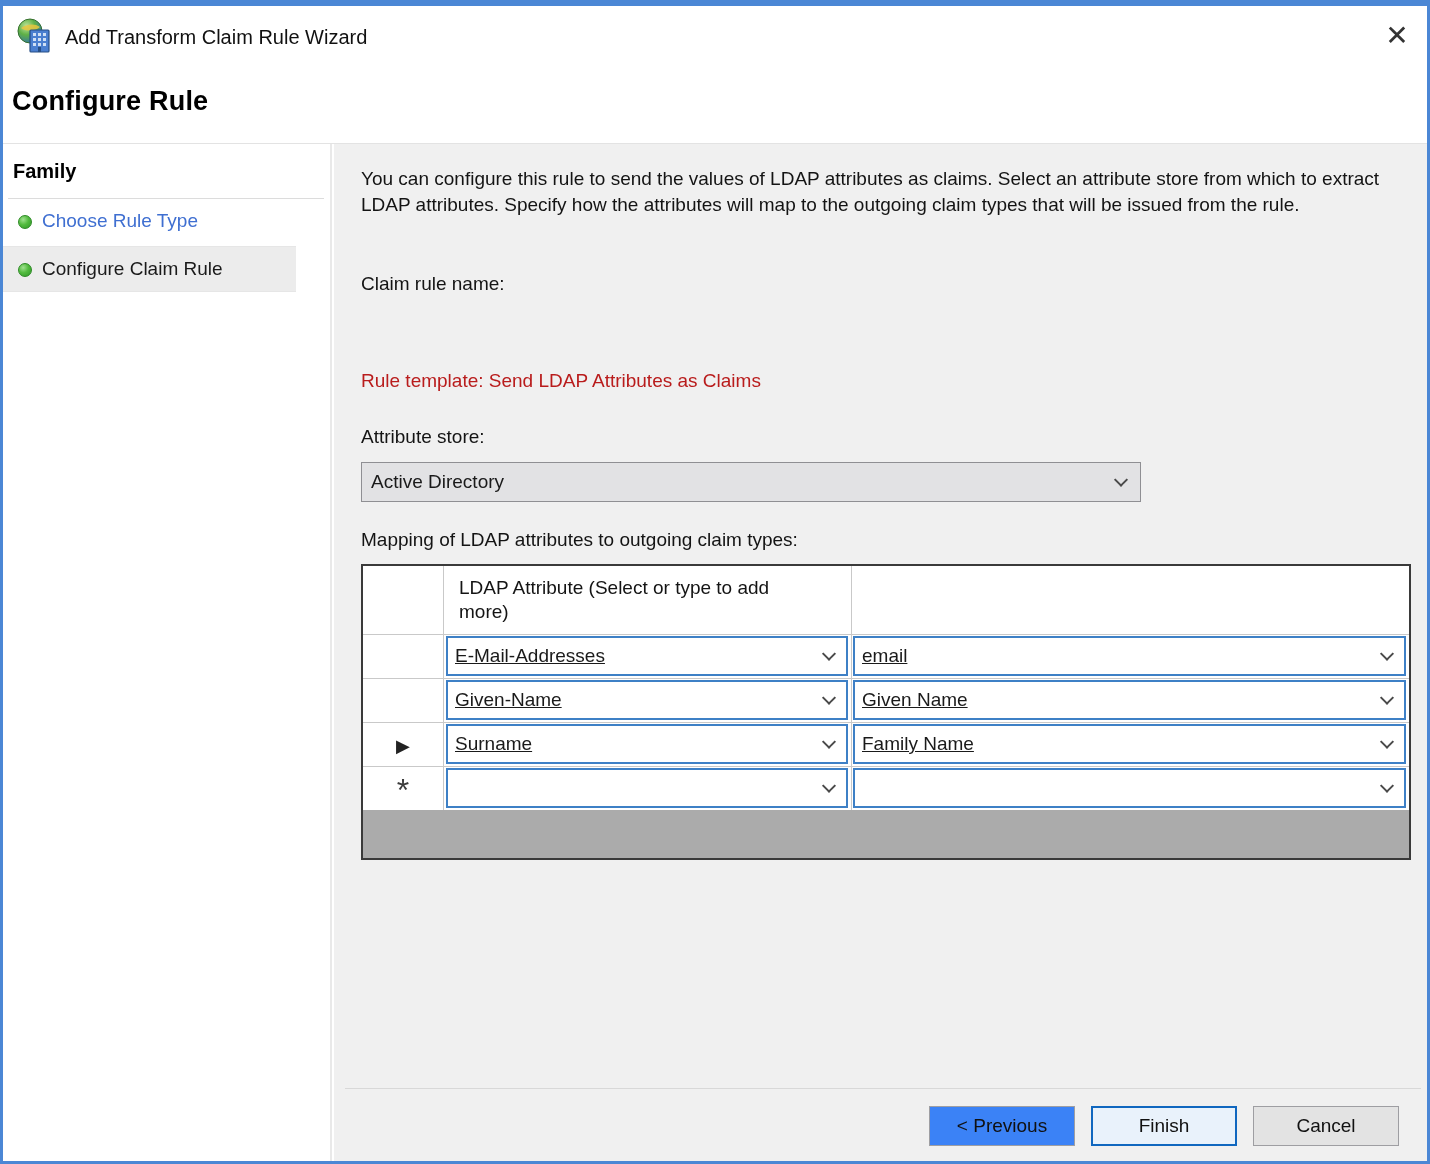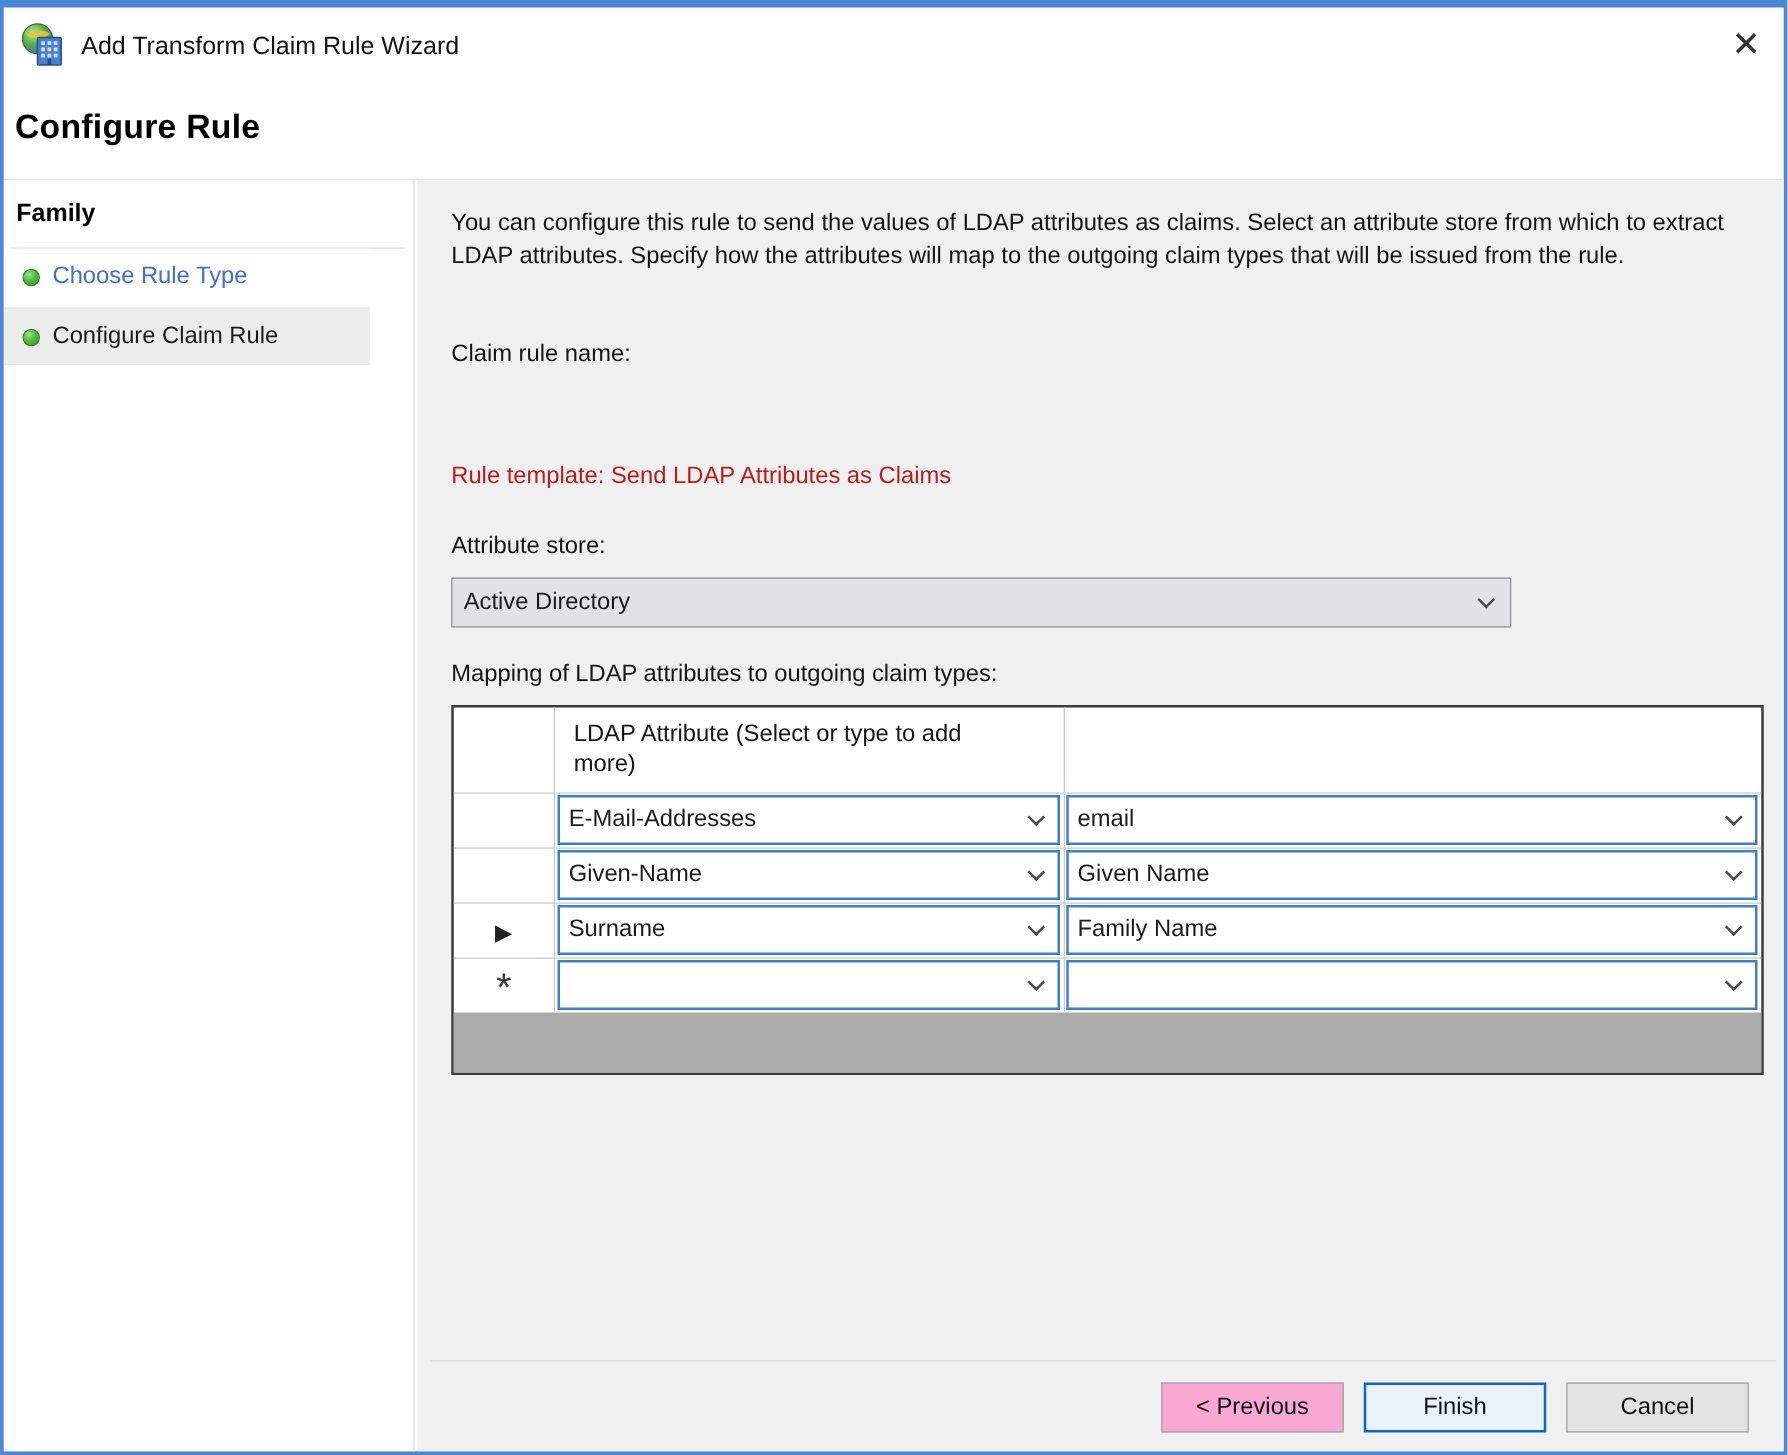--- a/index.html
+++ b/index.html
@@ -38,52 +38,52 @@
   .lbl-claim   { left:358px; top:267px; }
   .rule-template { position:absolute; left:358px; top:364px; font-size:19px; color:#b91c1c; white-space:nowrap; }
   .lbl-store   { left:358px; top:420px; }
   .lbl-mapping { left:358px; top:523px; }
 
   .textbox { position:absolute; left:358px; top:302px; width:1048px; height:40px; background:#fff;
     border:2px solid #2a70c2; font-size:19px; line-height:36px; padding-left:8px; white-space:pre; }
   .caret { display:inline-block; width:0; height:22px; border-left:2px solid #000; vertical-align:-4px; margin:0 1px; }
 
   .select { position:absolute; font-size:19px; cursor:default; }
-  .select-store { left:358px; top:456px; width:848px; height:40px; background:#e2e2e4;
+  .select-store { left:358px; top:456px; width:780px; height:40px; background:#e2e2e4;
     border:1px solid #8f8f93; line-height:38px; padding-left:9px; }
   .chevron { position:absolute; right:14px; top:50%; width:10px; height:10px;
     border-right:2px solid #4a4a4a; border-bottom:2px solid #4a4a4a;
     transform:translateY(-72%) rotate(45deg); }
 
   
   .grid { position:absolute; left:358px; top:558px; width:1050px; height:296px;
     border:2px solid #3a3a3a; background:#ffffff; }
   .grid-filler { position:absolute; left:0; top:244px; width:1046px; height:48px; background:#ababab; }
   .v-line { position:absolute; top:0; width:1px; height:244px; background:#c9c9c9; }
   .v1 { left:80px; } .v2 { left:488px; }
   .h-line { position:absolute; left:0; width:1046px; height:1px; background:#c9c9c9; }
   .hh { top:68px; } .h1 { top:112px; } .h2 { top:156px; } .h3 { top:200px; }
   .col-header { position:absolute; font-size:19px; line-height:24px; color:#141414; }
   .col-header.ldap { left:96px; top:10px; width:330px; text-align:left; }
   .col-header.claim { left:488px; top:22px; width:558px; text-align:center; }
   .row-marker { position:absolute; left:0; width:80px; text-align:center; color:#222; }
   .marker-current { top:162px; font-size:18px; line-height:36px; }
   .marker-new { top:196px; font-size:32px; line-height:56px; color:#3c3c3c; }
   .cell-select { position:absolute; height:40px; background:#fff; border:2px solid #3e80c6;
-    font-size:19px; line-height:36px; padding-left:7px; white-space:nowrap; overflow:hidden; }
+    font-size:19px; line-height:36px; padding-left:7px; white-space:nowrap; overflow:hidden;text-decoration:underline; }
   .cell-ldap  { left:83px;  width:402px; }
   .cell-claim { left:490px; width:553px; }
   .r0 { top:70px; } .r1 { top:114px; } .r2 { top:158px; } .r3 { top:202px; }
   .cell-select .chevron { right:12px; }
 
   
   .footer-sep { position:absolute; left:342px; top:1082px; width:1076px; height:1px; background:#d8d8d8; }
   .btn { position:absolute; top:1100px; width:146px; height:40px; font-size:19px; text-align:center;
     font-family:"Liberation Sans", sans-serif; color:#111; cursor:default; }
-  .btn-previous { left:926px;  background:#f9a8d4; border:1px solid #9e9ea2; line-height:38px; }
+  .btn-previous { left:926px;  background:#3b82f6; border:1px solid #9e9ea2; line-height:38px; }
   .btn-finish   { left:1088px; background:#e9f2fb; border:2px solid #1067bf; line-height:36px; }
   .btn-cancel   { left:1250px; background:#e3e3e3; border:1px solid #9e9ea2; line-height:38px; }
 </style>
 </head>
 <body>
 
 <div class="window">
 
   <svg class="titlebar-icon" viewBox="0 0 38 38" aria-hidden="true">
     <defs>

